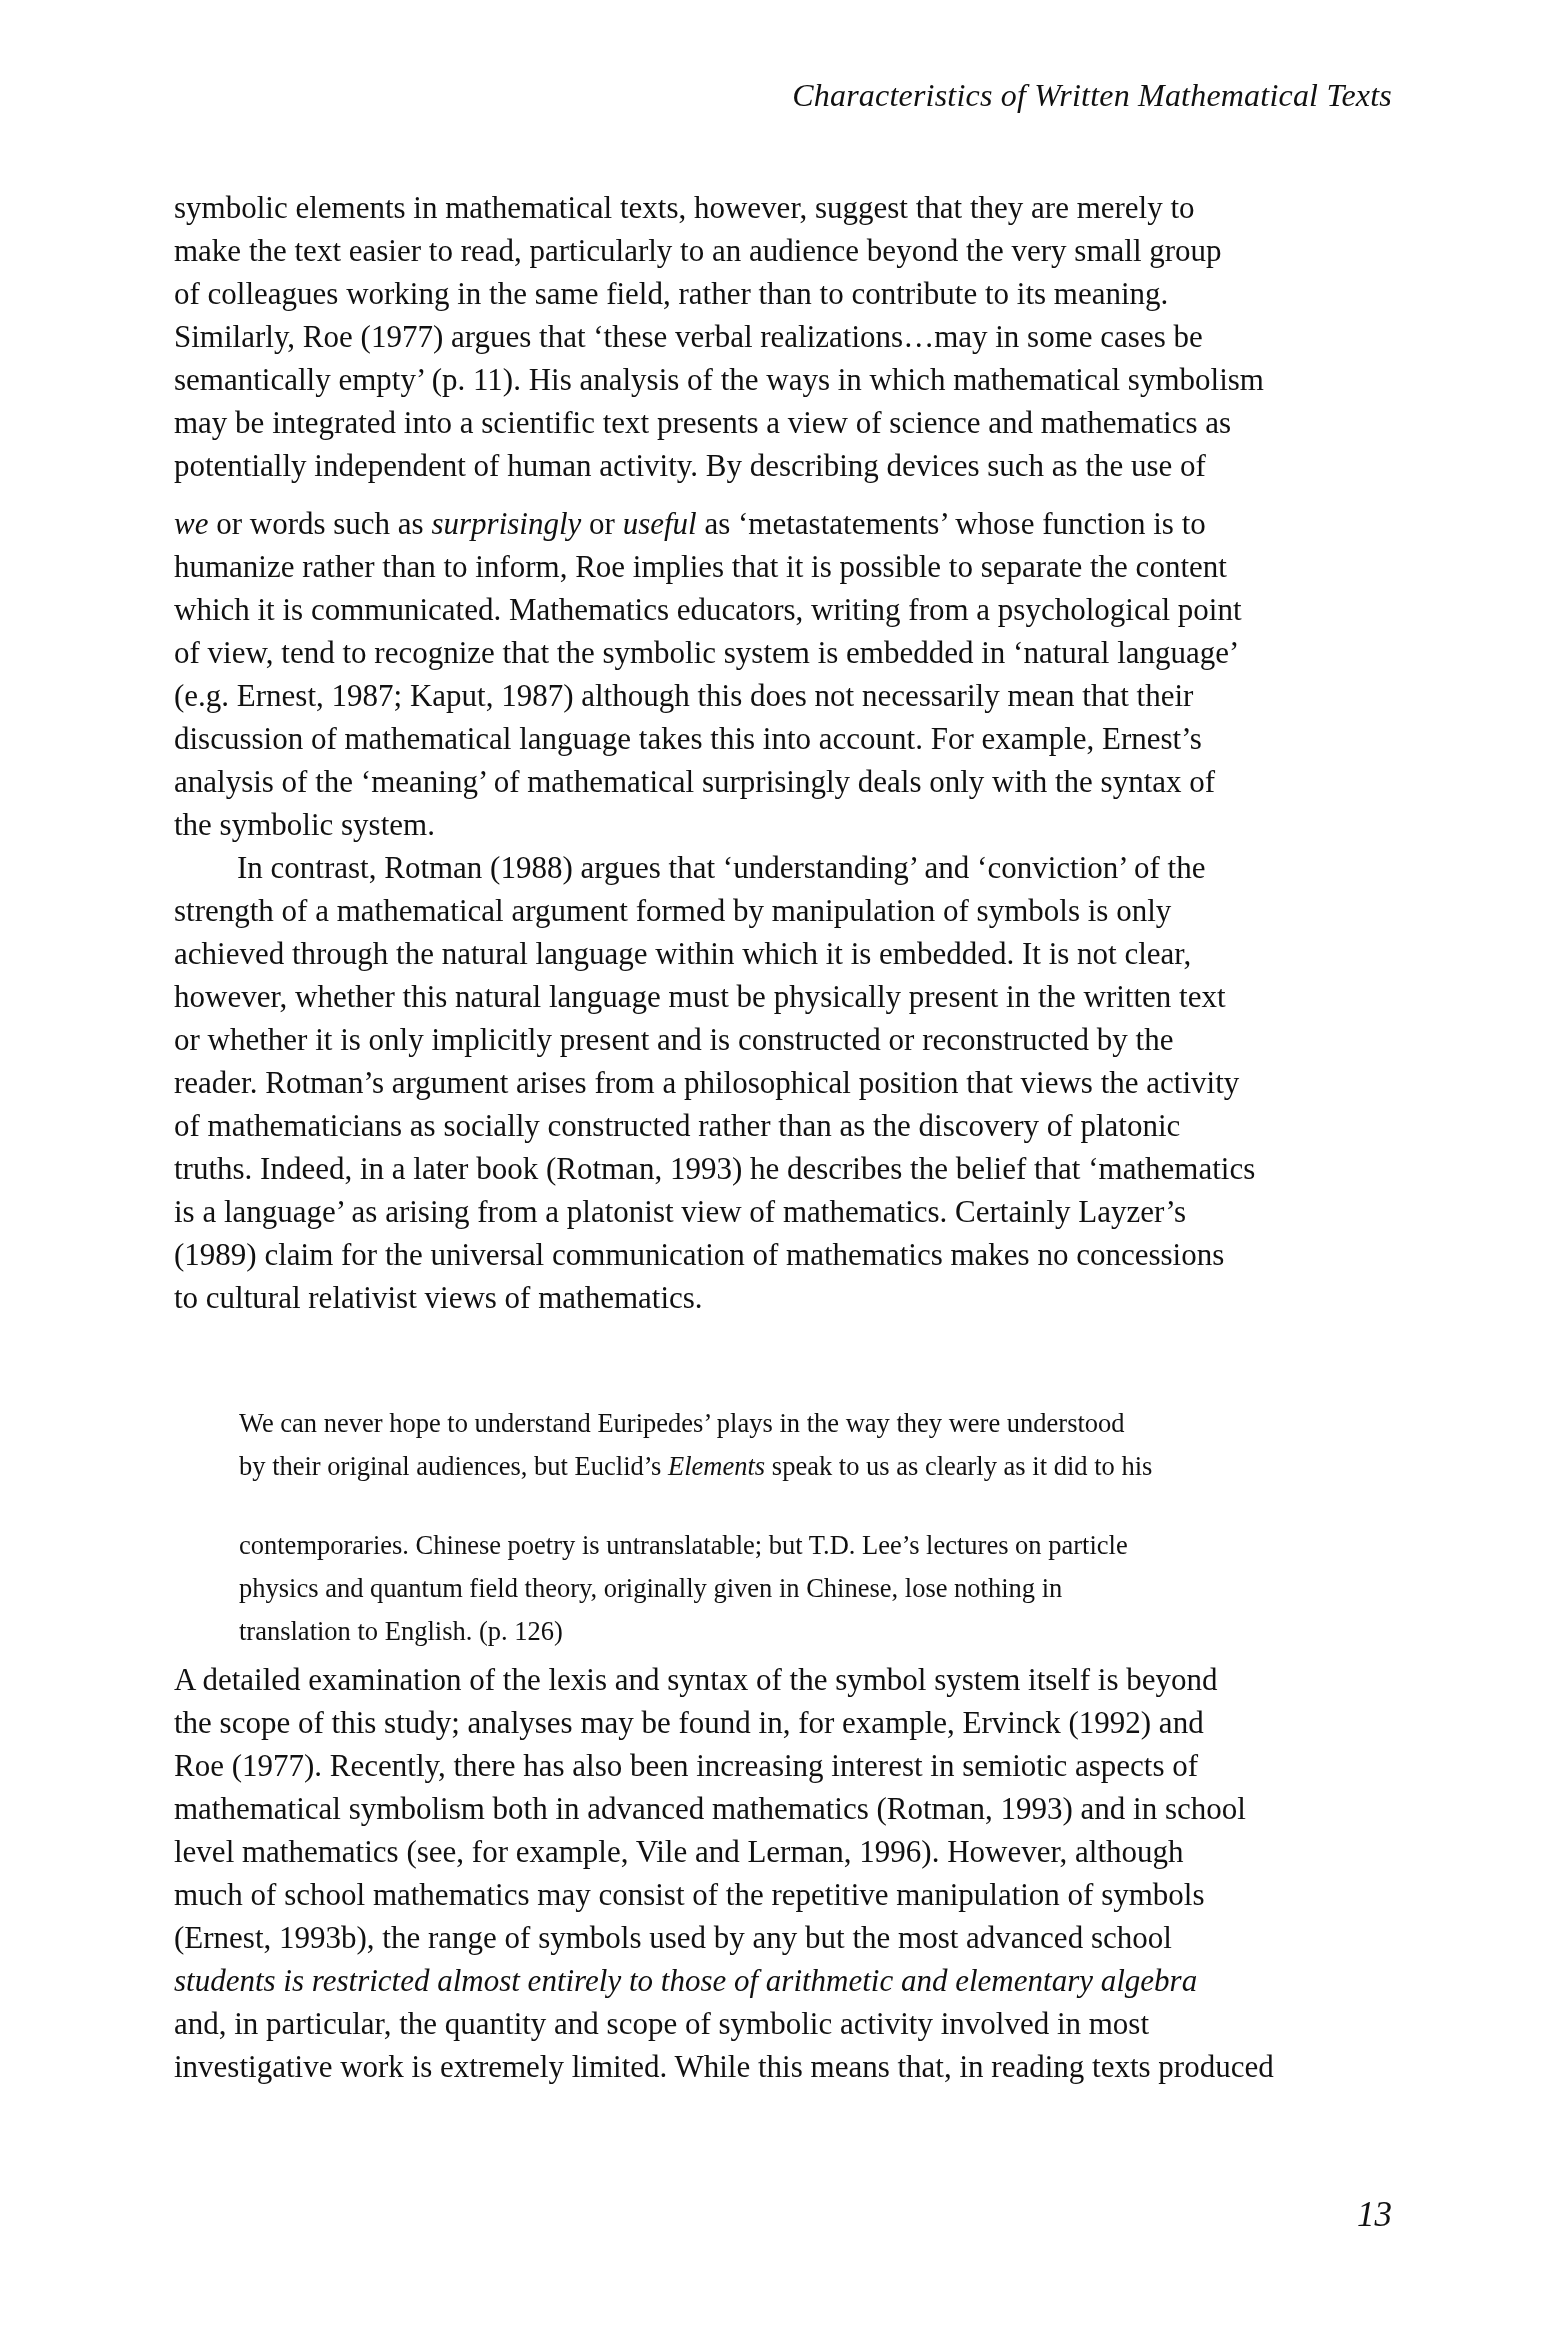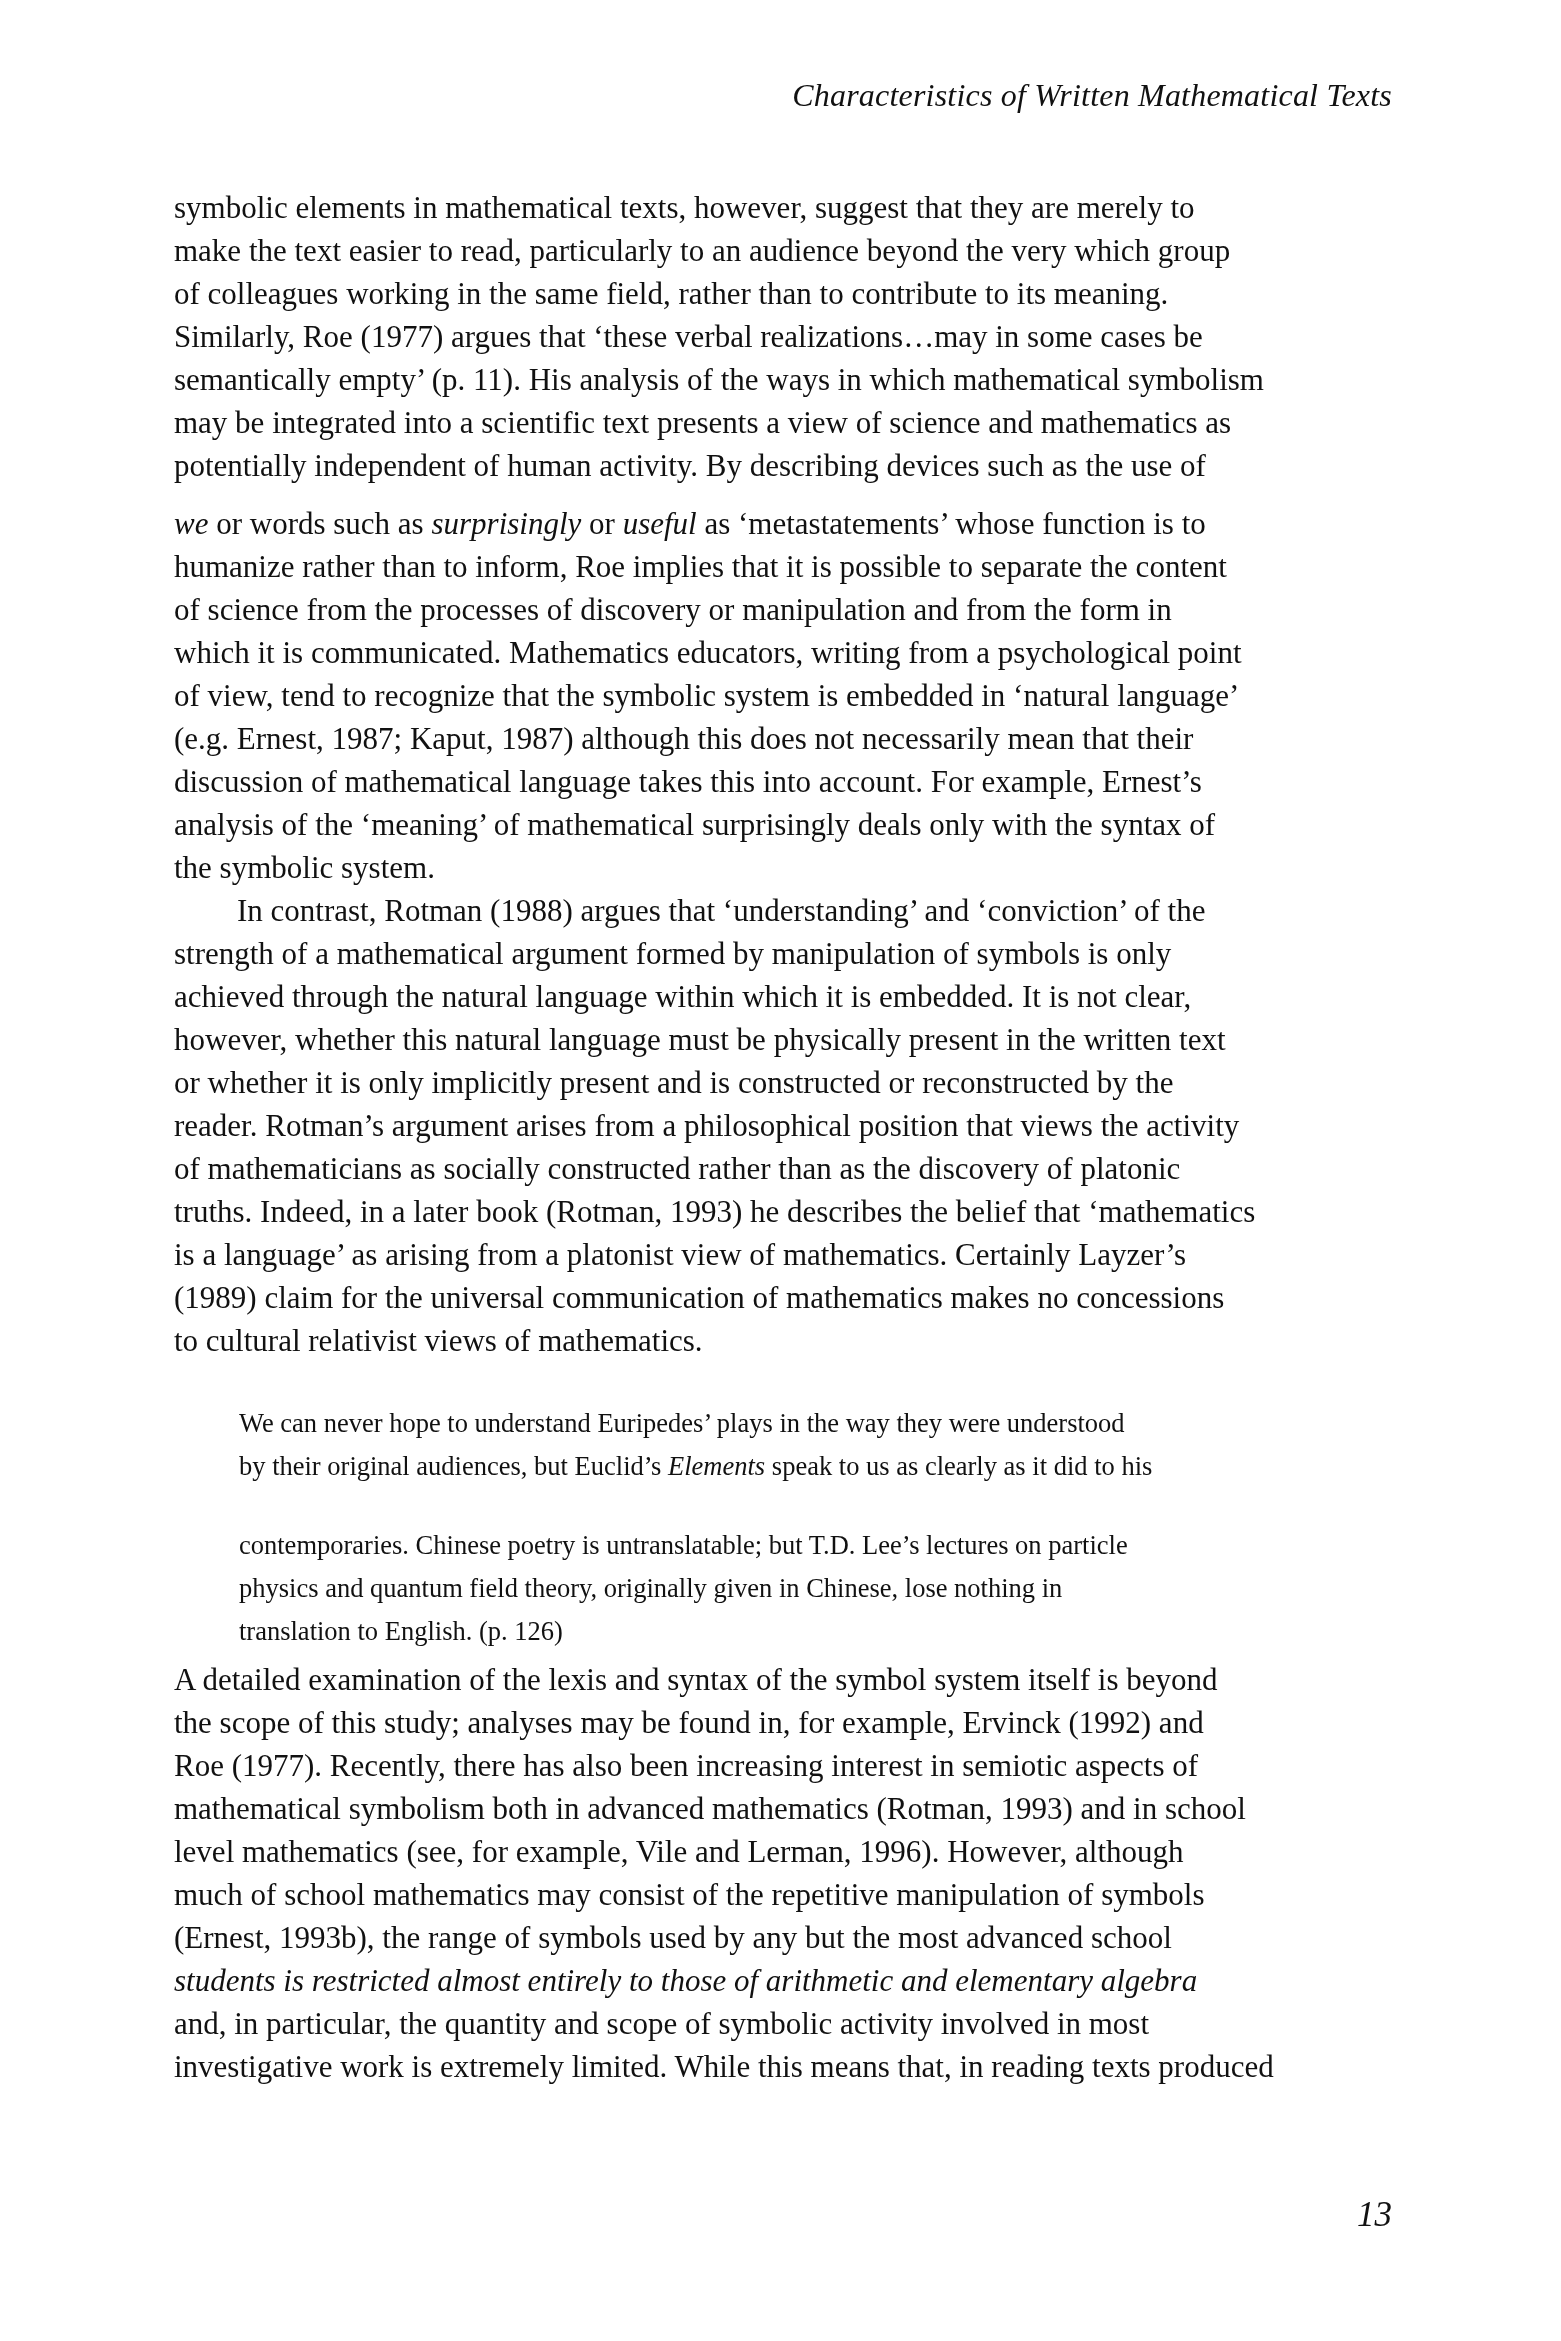--- a/index.html
+++ b/index.html
@@ -22,29 +22,28 @@
            font-size: 35px; line-height: 40px; }
   .seg { white-space: pre; }
 </style>
 </head>
 <body>
 
 <div class="running-head">Characteristics of Written Mathematical Texts</div>
 
 <div class="body-block" id="main-body" style="top:186px;">
     <span class="line" style="word-spacing: 0px; text-align: left; text-align-last: left;"><span class="seg">symbolic elements in mathematical texts, however, suggest that they are merely to</span></span>
-    <span class="line" style="word-spacing: 0px; text-align: left; text-align-last: left;"><span class="seg">make the text easier to read, particularly to an audience beyond the very which group</span></span>
+    <span class="line" style="word-spacing: 0px; text-align: left; text-align-last: left;"><span class="seg">make the text easier to read, particularly to an audience beyond the very small group</span></span>
     <span class="line" style="word-spacing: 0px; text-align: left; text-align-last: left;"><span class="seg">of colleagues working in the same field, rather than to contribute to its meaning.</span></span>
     <span class="line" style="word-spacing: 0px; text-align: left; text-align-last: left;"><span class="seg">Similarly, Roe (1977) argues that ‘these verbal realizations…may in some cases be</span></span>
     <span class="line" style="word-spacing: 0px; text-align: left; text-align-last: left;"><span class="seg">semantically empty’ (p. 11). His analysis of the ways in which mathematical symbolism</span></span>
     <span class="line" style="word-spacing: 0px; text-align: left; text-align-last: left;"><span class="seg">may be integrated into a scientific text presents a view of science and mathematics as</span></span>
     <span class="line" style="word-spacing: 0px; text-align: left; text-align-last: left;"><span class="seg">potentially independent of human activity. By describing devices such as the use of</span></span>
     <span class="line" style="word-spacing: 0px; text-align: center; text-align-last: left; margin-top: 15px;"><span class="seg it">we</span><span class="seg"> or words such as </span><span class="seg it">surprisingly</span><span class="seg"> or </span><span class="seg it">useful</span><span class="seg"> as ‘metastatements’ whose function is to</span></span>
     <span class="line" style="word-spacing: 0px; text-align: left; text-align-last: left;"><span class="seg">humanize rather than to inform, Roe implies that it is possible to separate the content</span></span>
-    <span class="line" style="word-spacing: 0px; text-align: left; text-align-last: left;"><span class="seg">of science from the processes of discovery or manipulation and from the form in</span></span>
     <span class="line" style="word-spacing: 0px; text-align: left; text-align-last: left;"><span class="seg">which it is communicated. Mathematics educators, writing from a psychological point</span></span>
     <span class="line" style="word-spacing: 0px; text-align: left; text-align-last: left;"><span class="seg">of view, tend to recognize that the symbolic system is embedded in ‘natural language’</span></span>
     <span class="line" style="word-spacing: 0px; text-align: left; text-align-last: left;"><span class="seg">(e.g. Ernest, 1987; Kaput, 1987) although this does not necessarily mean that their</span></span>
     <span class="line" style="word-spacing: 0px; text-align: left; text-align-last: left;"><span class="seg">discussion of mathematical language takes this into account. For example, Ernest’s</span></span>
     <span class="line" style="word-spacing: 0px; text-align: left; text-align-last: left;"><span class="seg">analysis of the ‘meaning’ of mathematical surprisingly deals only with the syntax of</span></span>
     <span class="line last"><span class="seg">the symbolic system.</span></span>
     <span class="line indent" style="word-spacing: 0px; text-align: left; text-align-last: left;"><span class="seg">In contrast, Rotman (1988) argues that ‘understanding’ and ‘conviction’ of the</span></span>
     <span class="line" style="word-spacing: 0px; text-align: left; text-align-last: left;"><span class="seg">strength of a mathematical argument formed by manipulation of symbols is only</span></span>
     <span class="line" style="word-spacing: 0px; text-align: left; text-align-last: left;"><span class="seg">achieved through the natural language within which it is embedded. It is not clear,</span></span>
     <span class="line" style="word-spacing: 0px; text-align: left; text-align-last: left;"><span class="seg">however, whether this natural language must be physically present in the written text</span></span>

